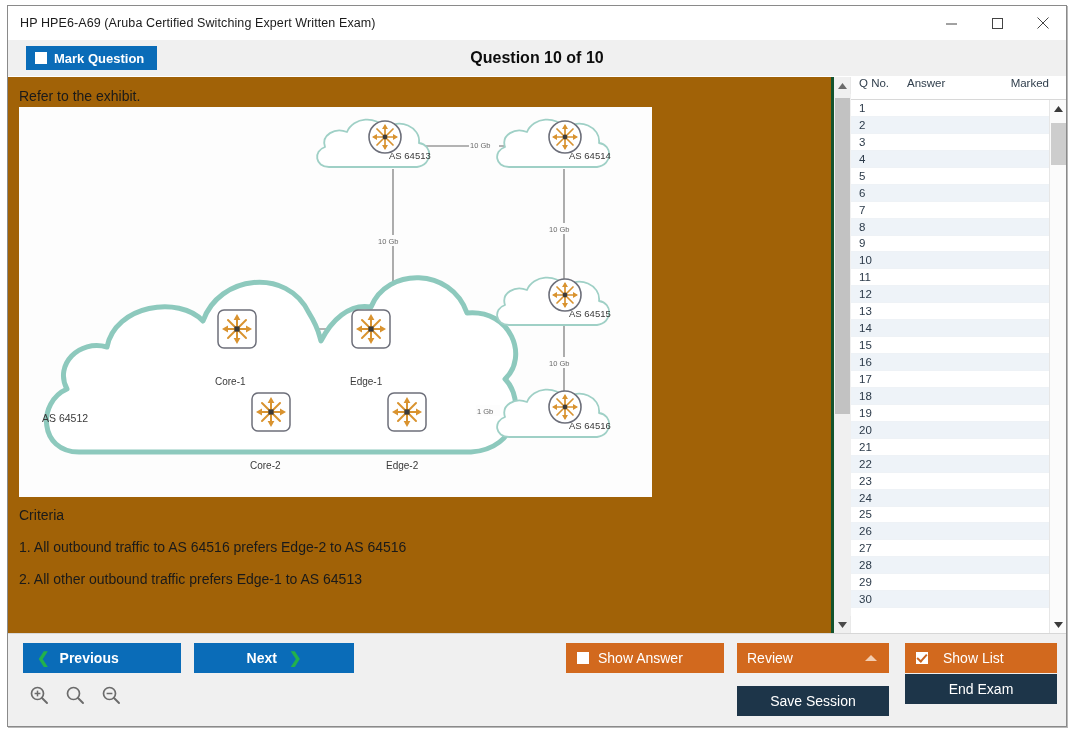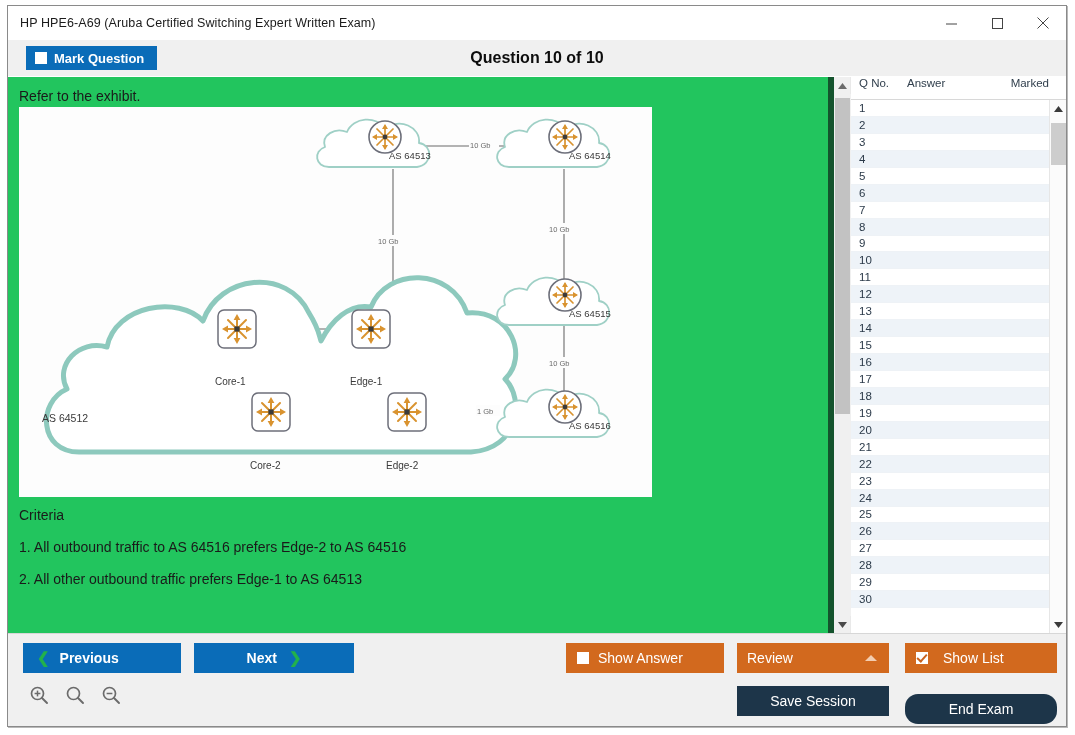--- a/index.html
+++ b/index.html
@@ -86,24 +86,24 @@
     pointer-events: none;
   }
 
   
   .body {
     flex: 1; display: flex;
     min-height: 0;
     background: #f0f0f0;
   }
   .qpane {
-    width: 828px; background: #22c55e;
+    width: 828px; background: #a16207;
     position: relative;
     overflow: hidden;
-    border-right: 6px solid #14532d;
+    border-right: 3px solid #14532d;
   }
   .qtext {
     font-size: 14px; color: #1a1a1a;
     padding: 11px 0 0 11px;
   }
   .criteria { position: absolute; left: 11px; top: 430px; }
   .criteria div { font-size: 14px; color: #1a1a1a; margin-bottom: 16px; }
 
   
   .exhibit {
@@ -222,23 +222,23 @@
     left: 897px; top: 9px; width: 152px; height: 30px;
     background: #d2691e; gap: 15px; padding-left: 11px;
     font-weight: normal; font-size: 14px;
   }
   .btn-save {
     left: 729px; top: 52px; width: 152px; height: 30px;
     background: #1d3549; justify-content: center;
     font-weight: normal; font-size: 14px;
   }
   .btn-end {
-    left: 897px; top: 60px; width: 152px; height: 30px;
+    left: 897px; top: 40px; width: 152px; height: 30px;
     background: #1d3549; justify-content: center;
-    font-weight: normal; font-size: 14px; border-radius: 13px;
+    font-weight: normal; font-size: 14px;
   }
 </style>
 </head>
 <body>
 
 <div class="desktop">
 <div class="window">
 
   <div class="titlebar">
     <div class="titlebar-text">HP HPE6-A69 (Aruba Certified Switching Expert Written Exam)</div>

